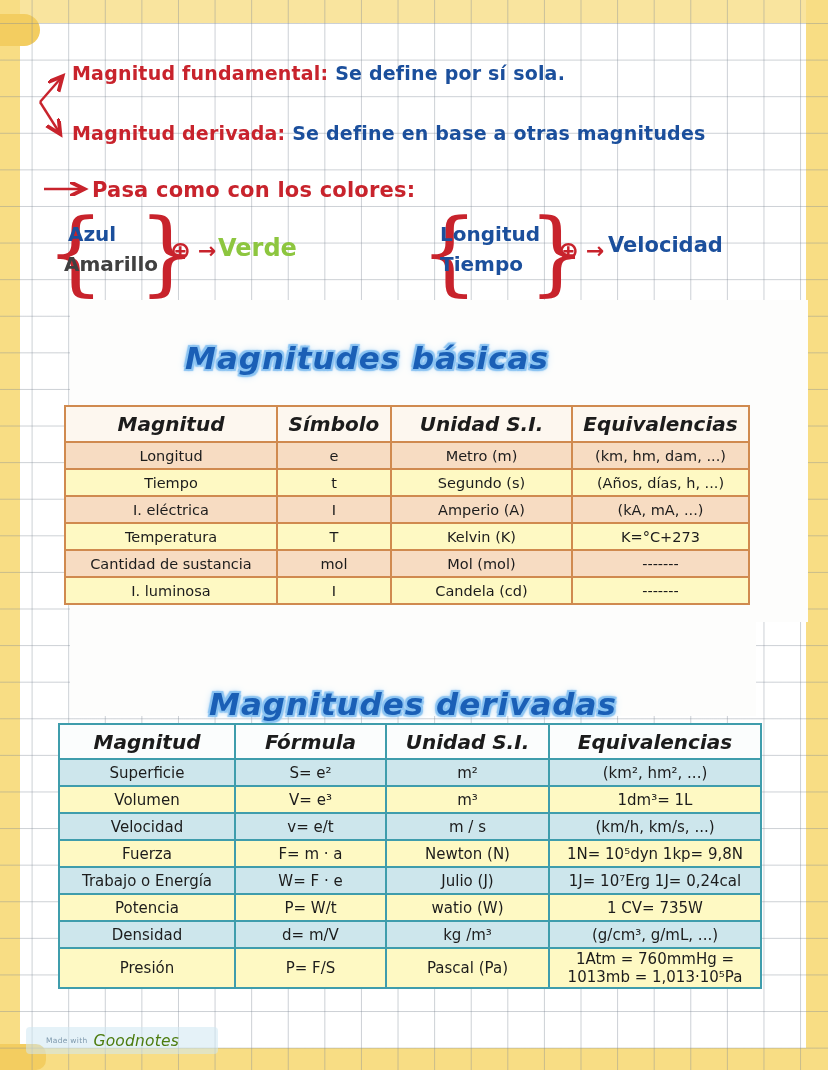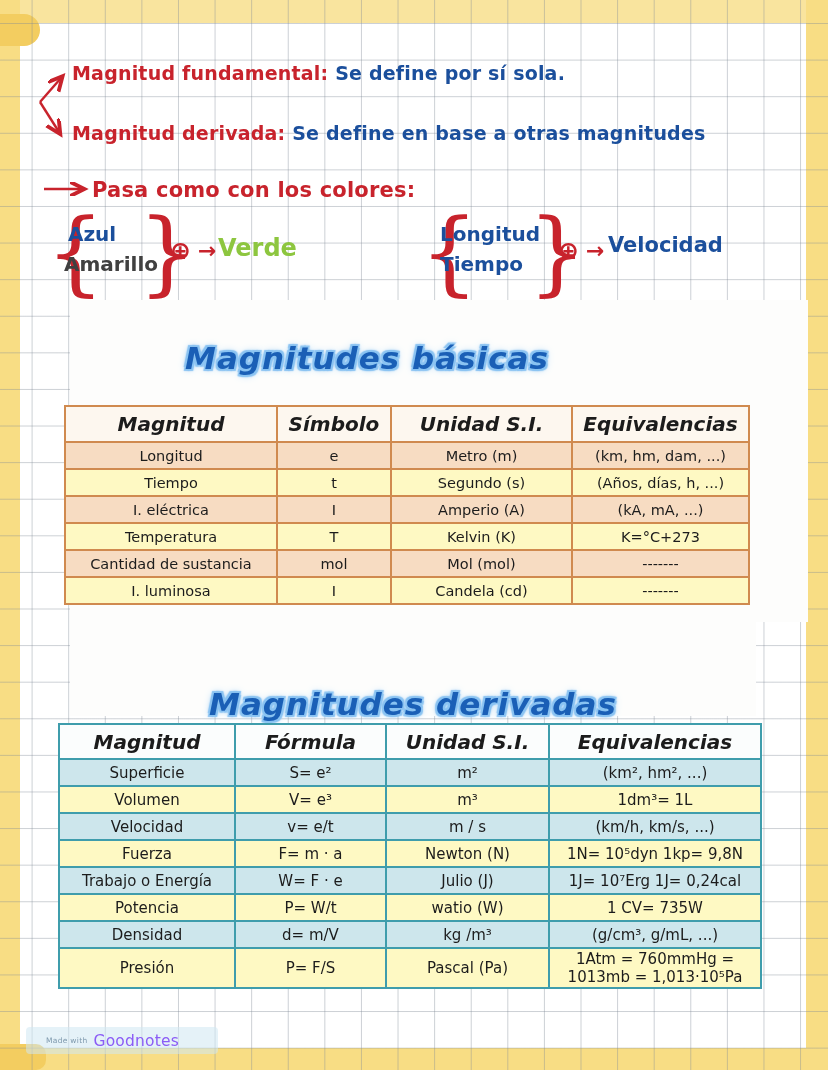--- a/index.html
+++ b/index.html
@@ -65,21 +65,21 @@
   .tbl-derivadas td{font-size:15px;height:23px;}
   .tbl-derivadas tbody tr:nth-child(odd) td{background:#cde6ec;}
 
   
   .svg-abs{position:absolute;}
 
   
   .watermark{position:absolute;left:26px;top:1027px;width:152px;height:27px;background:rgba(207,231,243,0.55);
     border-radius:4px;display:flex;align-items:center;gap:6px;padding:0 20px;}
   .made-with{font-size:7.5px;color:#7e99ad;letter-spacing:.3px;}
-  .brand{font-size:15.5px;color:#8b5cf6;font-weight:500;letter-spacing:.2px;}
+  .brand{font-size:15.5px;color:#4d7c0f;font-weight:500;letter-spacing:.2px;font-style:italic;}
 </style>
 </head>
 <body>
 
 <div id="page">
 
   <div class="strip strip-top"></div>
   <div class="strip strip-bottom"></div>
   <div class="strip strip-left"></div>
   <div class="strip strip-right"></div>

